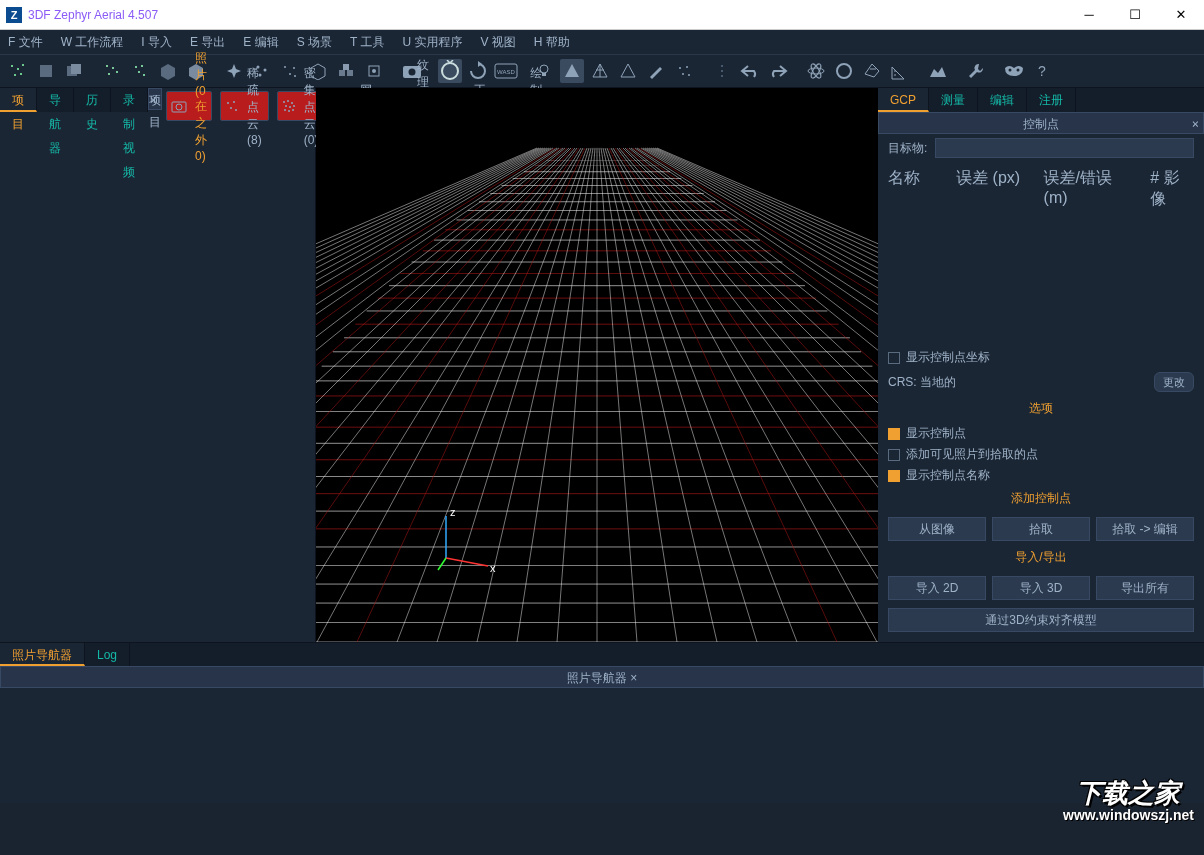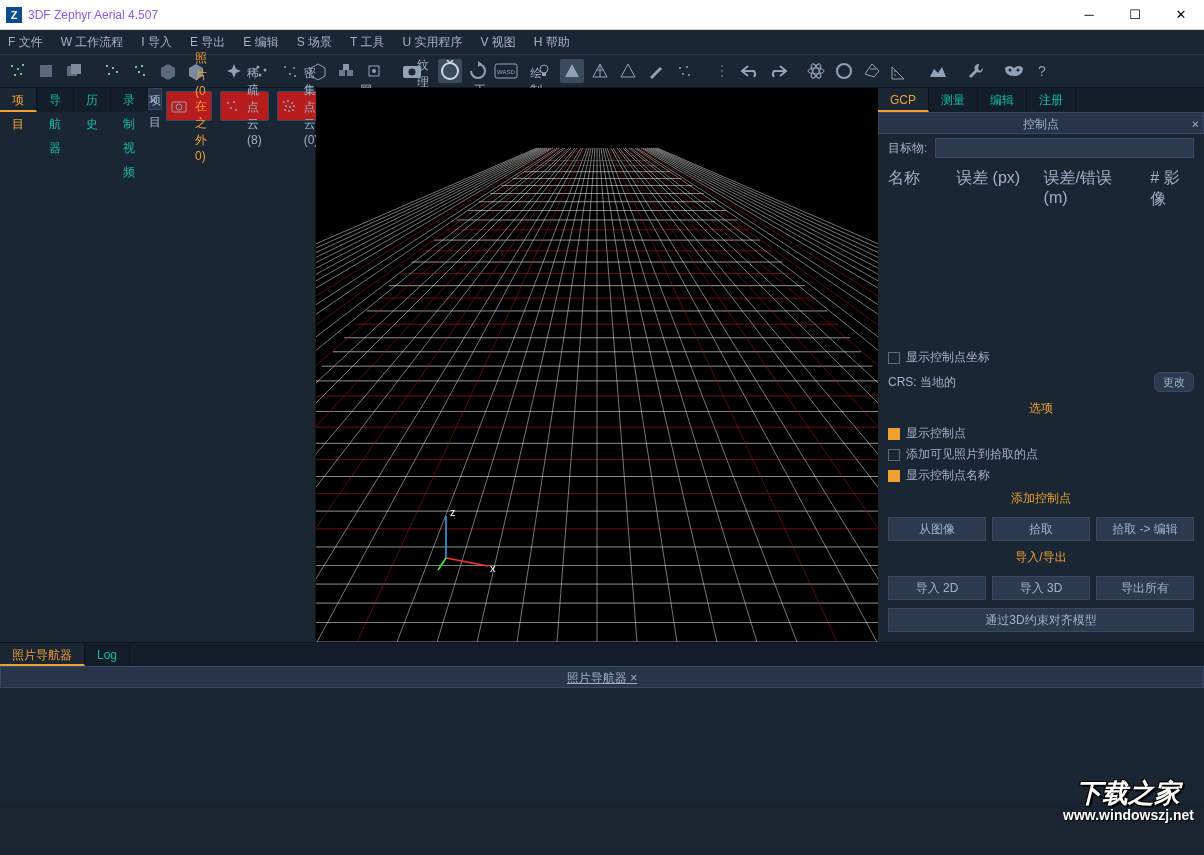--- a/index.html
+++ b/index.html
@@ -33,21 +33,21 @@
 .col-heads { display:flex; padding:6px 10px; gap:20px; font-size:16px; color:#9fb3c8; }
 .section-label { text-align:center; color:#f0a030; font-size:12px; margin:4px 0 6px 0; }
 .cb-row { display:flex; align-items:center; gap:6px; padding:2px 10px; font-size:12px; color:#9fb3c8; }
 .cb { width:12px; height:12px; border:1px solid #5a6b80; display:inline-block; }
 .cb.checked { background:#f0a030; border-color:#f0a030; }
 .btn-row { display:flex; gap:6px; padding:4px 10px; }
 .btn { flex:1; height:24px; background:#2b3a4f; border:1px solid #384a63; border-radius:0; color:#9fb3c8; font-size:12px; display:flex; align-items:center; justify-content:center; }
 .btn.wide { width:100%; }
 .small-btn { height:20px; padding:0 8px; background:#2b3a4f; border:1px solid #384a63; border-radius:6px; color:#9fb3c8; font-size:11px; display:inline-flex; align-items:center; }
 .bottom-tabs { height:24px; display:flex; background:#141d2a; border-top:1px solid #0e141f; }
-.bottom-panel { height:137px; background:#1b2635;text-decoration:underline; }
+.bottom-panel { height:137px; background:#1b2635; }
 .nav-title { height:22px; line-height:22px; text-align:center; background:#27344a; border:1px solid #384a63; color:#9fb3c8; font-size:12px; position:relative; }
 .watermark1 { position:absolute; right:24px; bottom:44px; color:#fff; font-size:26px; font-weight:bold; font-style:italic; text-shadow:2px 2px 0 #000,-1px -1px 0 #000,1px -1px 0 #000,-1px 1px 0 #000; }
 .watermark2 { position:absolute; right:10px; bottom:32px; color:#fff; font-size:14px; font-weight:bold; text-shadow:1px 1px 0 #000; }
 </style>
 </head>
 <body>
 
 <div class="titlebar">
   <div class="logo">Z</div>
   <div class="title">3DF Zephyr Aerial 4.507</div>

